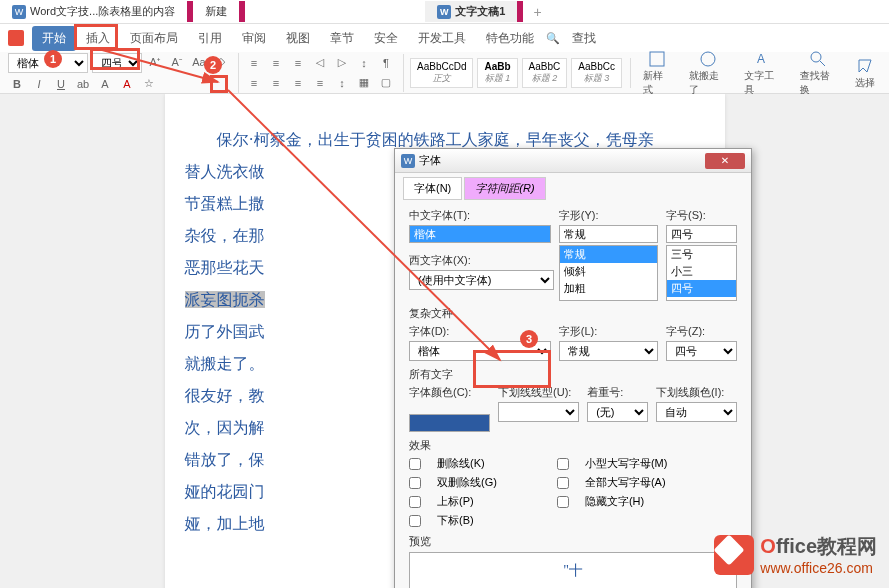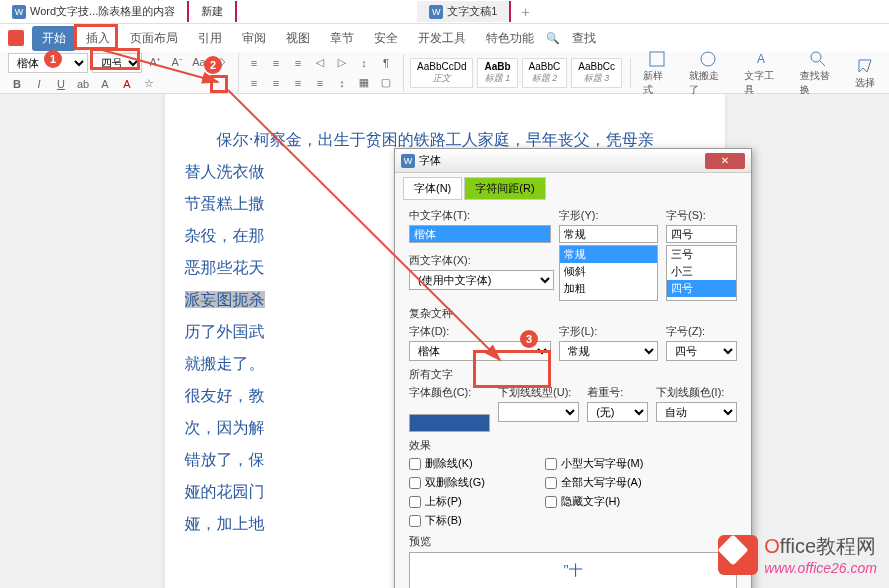--- a/index.html
+++ b/index.html
@@ -1,20 +1,20 @@
 <!DOCTYPE html>
 <html><head>
   <meta charset="utf-8">
   <style>
     * { margin: 0; padding: 0; box-sizing: border-box; font-family: "Microsoft YaHei", sans-serif; }
     body { background: #fff; width: 889px; height: 588px; overflow: hidden; position: relative; }
     
     .title-bar { height: 24px; background: #fff; border-bottom: 1px solid #e0e0e0; display: flex; align-items: center; font-size: 11px; }
-    .title-tab { padding: 3px 12px; color: #333; border-right: 2px solid #be185d; }
-    .title-tab.active { background: #f0f0f0; }
+    .title-tab { padding: 3px 12px; color: #333; border-right: 6px solid #be185d; }
+    .title-tab.active { background: #f0f0f0; font-weight: bold; }
     .w-icon { display: inline-block; width: 14px; height: 14px; background: #4a7ebb; color: #fff; font-size: 9px; text-align: center; line-height: 14px; margin-right: 4px; border-radius: 2px; }
     .add-tab { padding: 0 10px; color: #999; font-size: 14px; }
     
     .ribbon-tabs { height: 28px; display: flex; align-items: center; padding: 0 8px; font-size: 12px; gap: 0; }
     .logo-icon { width: 16px; height: 16px; background: #e74c3c; border-radius: 2px; margin-right: 8px; }
     .tab-item { padding: 4px 10px; color: #555; cursor: pointer; }
     .tab-active { background: #4a7ebb; color: #fff; border-radius: 3px; }
     
     .ribbon-toolbar { height: 42px; background: #fafafa; border-bottom: 1px solid #ddd; display: flex; align-items: center; padding: 0 8px; font-size: 11px; gap: 6px; position: relative; }
     .font-select { border: 1px solid #ccc; padding: 2px 4px; background: #fff; font-size: 11px; }
@@ -31,50 +31,50 @@
     .doc-area { position: absolute; top: 94px; left: 0; right: 0; bottom: 0; background: #f0f0f0; overflow: hidden; }
     .page { background: #fff; width: 560px; margin: 0 auto; padding: 30px 20px; box-shadow: 0 0 4px rgba(0,0,0,0.1); min-height: 500px; }
     .doc-text { font-size: 16px; line-height: 32px; color: #2c5aa0; font-family: "KaiTi", serif; }
     .hl { background: #c0c0c0; }
     
     .dialog { position: absolute; left: 394px; top: 148px; width: 358px; background: #f8f8f8; border: 1px solid #999; box-shadow: 2px 2px 8px rgba(0,0,0,0.3); font-size: 11px; }
     .dlg-title { background: linear-gradient(#fff,#e8e8e8); height: 24px; display: flex; align-items: center; padding: 0 6px; border-bottom: 1px solid #ccc; }
     .dlg-close { margin-left: auto; background: #c75050; color: #fff; width: 40px; height: 16px; text-align: center; font-size: 10px; border-radius: 2px; line-height: 16px; }
     .dlg-tabs { display: flex; padding: 4px 8px 0; gap: 2px; }
     .dlg-tab { padding: 3px 10px; border: 1px solid #ccc; background: #fff; font-size: 11px; }
-    .dlg-tab.inactive { background: #84cc16; }
+    .dlg-tab.inactive { background: #f0abfc; font-style: italic; }
     .dlg-body { padding: 8px 14px; }
     .dlg-row { display: flex; gap: 8px; margin-bottom: 4px; align-items: flex-start; }
     .dlg-col { flex: 1; display: flex; flex-direction: column; gap: 2px; }
     .dlg-label { font-size: 11px; color: #333; }
     .dlg-input { border: 1px solid #aaa; padding: 2px 4px; font-size: 11px; background: #fff; width: 100%; }
     .dlg-input.blue { background: #2c5aa0; height: 18px; }
     .dlg-list { border: 1px solid #aaa; background: #fff; height: 56px; font-size: 11px; overflow: auto; }
     .dlg-list-item { padding: 1px 4px; }
     .dlg-list-item.sel { background: #3399ff; color: #fff; }
     .dlg-section { font-size: 11px; color: #333; margin: 6px 0 3px; }
     .dlg-checks { display: flex; gap: 60px; }
     .dlg-check-col { display: flex; flex-direction: column; gap: 4px; }
-    .chk { display: flex; align-items: center; gap: 4px; font-size: 11px; }
+    .chk { display: flex; align-items: center; gap: 16px; font-size: 11px; }
     .chk input { width: 12px; height: 12px; }
     .preview-box { border: 1px solid #aaa; height: 38px; background: #fff; display: flex; align-items: center; justify-content: center; font-size: 14px; color: #2c5aa0; font-family: KaiTi; }
     .dlg-note { font-size: 10px; color: #555; margin: 4px 0; }
     
     .red-box { border: 3px solid #e74c3c; position: absolute; }
     .red-circle { width: 18px; height: 18px; background: #e74c3c; border-radius: 50%; color: #fff; font-size: 11px; display: flex; align-items: center; justify-content: center; position: absolute; font-weight: bold; }
     
     .arrow-svg { position: absolute; pointer-events: none; }
     
     .watermark { position: absolute; right: 12px; bottom: 12px; display: flex; align-items: center; gap: 6px; }
     .wm-icon { width: 40px; height: 40px; background: #e74c3c; border-radius: 6px; position: relative; }
     .wm-icon::before { content: ""; position: absolute; width: 22px; height: 22px; background: #fff; border-radius: 3px; top: 4px; left: 4px; transform: rotate(45deg); }
-    .wm-text1 { font-size: 20px; font-weight: normal; }
+    .wm-text1 { font-size: 20px; font-weight: bold; }
     .wm-text1 .o { color: #e74c3c; }
     .wm-text1 .rest { color: #555; }
-    .wm-text2 { font-size: 14px; color: #ec4899; font-style: italic; }
+    .wm-text2 { font-size: 14px; color: #c2410c; }
   </style>
 </head>
 <body>
 
 <div class="title-bar">
   <div class="title-tab"><span class="w-icon">W</span><span>Word文字技...除表格里的内容</span></div>
   <div class="title-tab">新建</div>
   <div class="title-tab active" style="margin-left:180px;"><span class="w-icon">W</span><span>文字文稿1</span></div>
   <div class="add-tab">+</div>
 </div>

